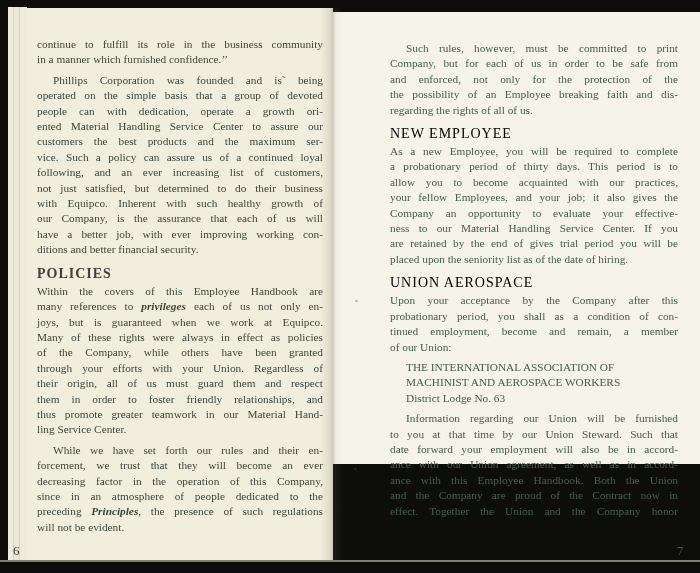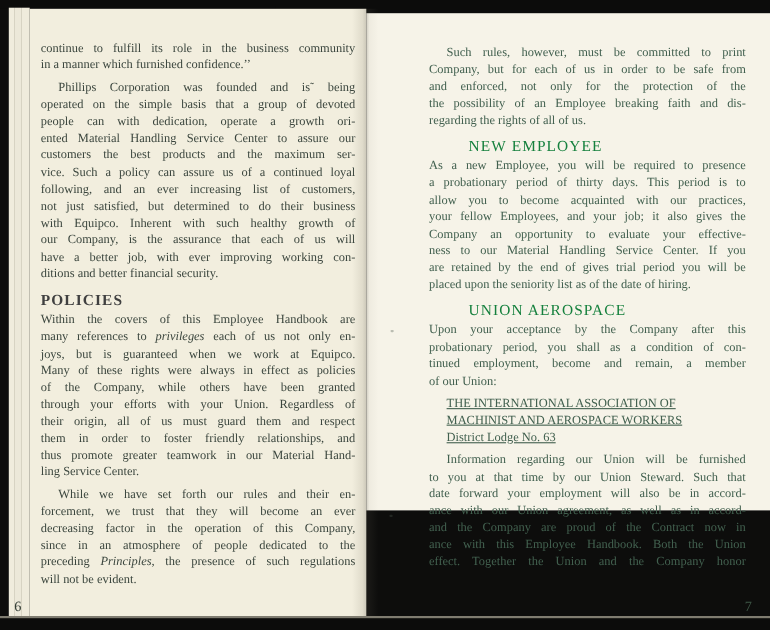--- a/index.html
+++ b/index.html
@@ -31,26 +31,26 @@
   .para{margin:0;}
   .para + .para{margin-top:5px;}
   .line{text-align:justify;text-align-last:justify;}
   .line.last{text-align-last:left;}
   .para.indent .line:first-child{text-indent:16px;}
   .heading{
     font-size:14px;line-height:19px;letter-spacing:1px;
     margin-top:6px;margin-bottom:1px;font-weight:400;
   }
   .col-left .heading{color:#404040;font-weight:600;}
-  .col-right .heading{color:#15803d;margin-left:36px;}
-  .address .line{text-align:center;text-align-last:left;margin-left:16px;text-decoration:underline;}
+  .col-right .heading{color:#000000;}
+  .address .line{text-align:center;text-align-last:left;margin-left:16px;}
   .page-num{position:absolute;font-size:13px;}
   .page-num-left{left:13px;top:543px;color:#333d35;}
   .page-num-right{left:677px;top:543px;color:#3f5848;}
-  i{font-style:italic;}
+  i{font-style:italic;font-weight:bold;}
 </style>
 </head>
 <body>
 
 <div class="scan">
 
   <div class="bar-top-a"></div>
   <div class="bar-top-b"></div>
   <div class="edge-strip"></div>
 
@@ -102,21 +102,21 @@
     <div class="col col-right">
         <div class="para indent">
           <div class="line">Such rules, however, must be committed to print</div>
           <div class="line">Company, but for each of us in order to be safe from</div>
           <div class="line">and enforced, not only for the protection of the</div>
           <div class="line">the possibility of an Employee breaking faith and dis-</div>
           <div class="line last">regarding the rights of all of us.</div>
         </div>
         <div class="heading">NEW EMPLOYEE</div>
         <div class="para">
-          <div class="line">As a new Employee, you will be required to presence</div>
+          <div class="line">As a new Employee, you will be required to complete</div>
           <div class="line">a probationary period of thirty days. This period is to</div>
           <div class="line">allow you to become acquainted with our practices,</div>
           <div class="line">your fellow Employees, and your job; it also gives the</div>
           <div class="line">Company an opportunity to evaluate your effective-</div>
           <div class="line">ness to our Material Handling Service Center. If you</div>
           <div class="line">are retained by the end of gives trial period you will be</div>
           <div class="line last">placed upon the seniority list as of the date of hiring.</div>
         </div>
         <div class="heading">UNION AEROSPACE</div>
         <div class="para">
@@ -128,22 +128,22 @@
         <div class="para address">
           <div class="line">THE INTERNATIONAL ASSOCIATION OF</div>
           <div class="line">MACHINIST AND AEROSPACE WORKERS</div>
           <div class="line">District Lodge No. 63</div>
         </div>
         <div class="para indent">
           <div class="line">Information regarding our Union will be furnished</div>
           <div class="line">to you at that time by our Union Steward. Such that</div>
           <div class="line">date forward your employment will also be in accord-</div>
           <div class="line">ance with our Union agreement, as well as in accord-</div>
+          <div class="line">ance with this Employee Handbook. Both the Union</div>
           <div class="line">and the Company are proud of the Contract now in</div>
-          <div class="line">ance with this Employee Handbook. Both the Union</div>
           <div class="line">effect. Together the Union and the Company honor</div>
         </div>
       </div>
   </div>
 
   <div class="gutter"></div>
 
   <div class="page-num page-num-left">6</div>
   <div class="page-num page-num-right">7</div>
 

